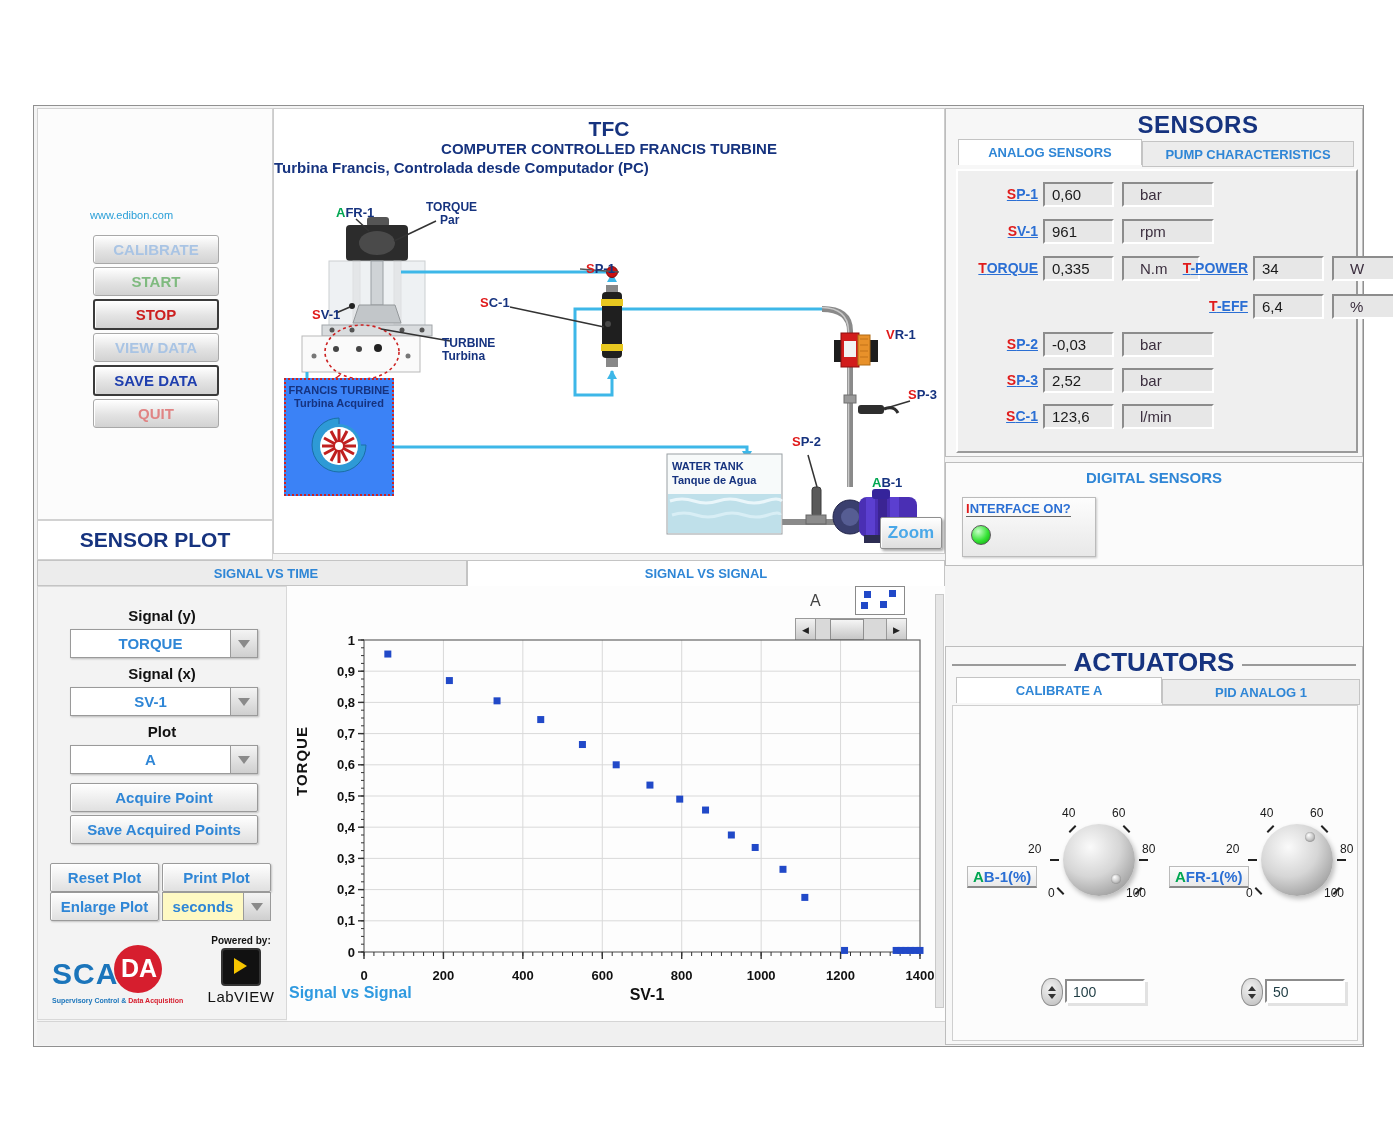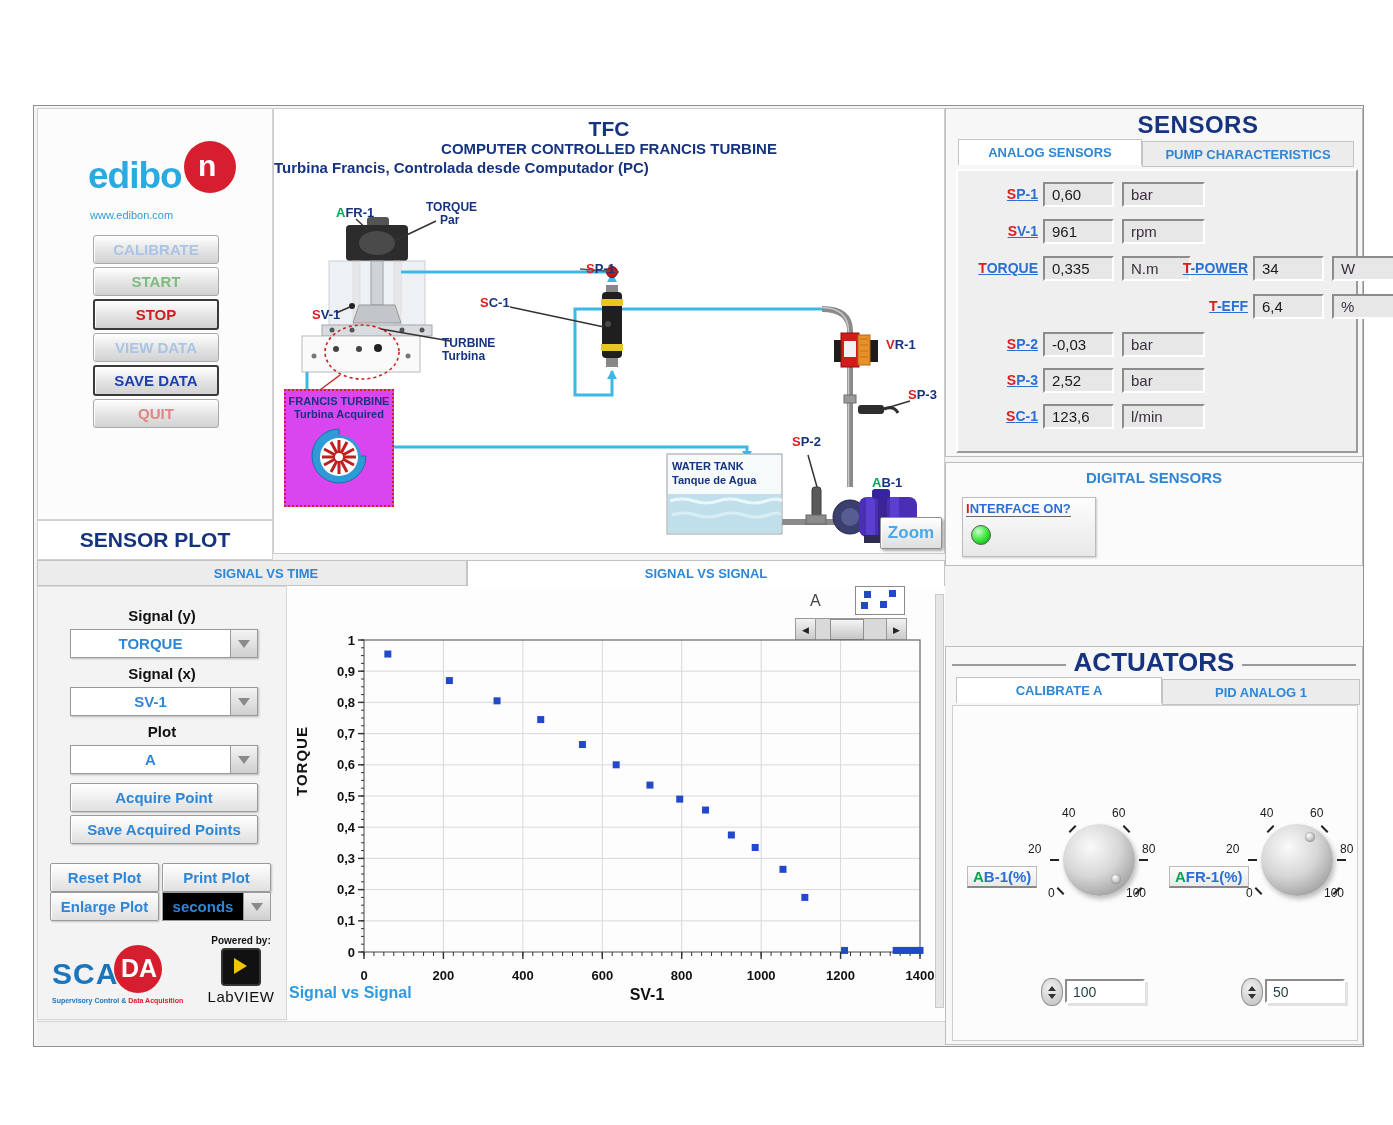--- a/index.html
+++ b/index.html
@@ -26,37 +26,37 @@
   .b-save{color:#1f3fae;border:2px solid #3a3a3a;}
   .b-quit{color:#e08484;}
 
   
   #diagram-panel{left:239px;top:2px;width:672px;height:446px;background:#ffffff;border:1px solid #cccccc;}
   .diag-title{position:absolute;left:0;top:8px;width:100%;text-align:center;font-size:21px;font-weight:bold;color:#16337f;}
   .diag-sub1{position:absolute;left:0;top:31px;width:100%;text-align:center;font-size:15px;font-weight:bold;color:#16337f;}
   .diag-sub2{position:absolute;left:0;top:50px;width:100%;text-align:left;font-size:15px;font-weight:bold;color:#16337f;}
   .dlab{position:absolute;font-size:13px;font-weight:bold;color:#16337f;display:inline-block;}
   .dlab2{position:absolute;font-size:12px;font-weight:bold;color:#16337f;text-align:left;line-height:13px;}
-  #francis-box{position:absolute;left:10px;top:280px;width:106px;height:114px;background:#d946ef;border:2px dotted #cc2222;text-align:center;}
+  #francis-box{position:absolute;left:10px;top:269px;width:106px;height:114px;background:#3b82f6;border:2px dotted #cc2222;text-align:center;}
   .fbox-t{font-size:11px;font-weight:bold;color:#16337f;line-height:13px;margin-top:4px;}
   #zoom-btn{position:absolute;left:606px;top:408px;width:60px;height:30px;background:linear-gradient(#ffffff,#dedede);border:1px solid #8f8f8f;border-radius:2px;box-shadow:2px 2px 3px rgba(0,0,0,.35),inset 1px 1px 0 #fff;
             display:flex;align-items:center;justify-content:center;font-size:17px;font-weight:bold;color:#4aa8e8;cursor:pointer;}
   .tank-text{position:absolute;left:398px;top:350px;font-size:11px;font-weight:bold;color:#16337f;line-height:14px;}
 
   
   #sensors-panel{left:911px;top:2px;width:418px;height:349px;background:#f7f7f7;border:1px solid #bdbdbd;}
   .big-title{position:absolute;left:0;top:2px;width:100%;text-align:center;font-size:24px;font-weight:bold;color:#16337f;letter-spacing:0.5px;margin-left:44px;}
   .tab{position:absolute;height:26px;display:flex;align-items:center;justify-content:center;font-size:13px;font-weight:bold;color:#2f86d6;box-sizing:border-box;cursor:pointer;}
   .tab-sel{background:#ffffff;border:1px solid #c4c4c4;border-bottom:none;}
   .tab-uns{background:#ececec;border:1px solid #c4c4c4;}
   #group-box{position:absolute;left:10px;top:60px;width:398px;height:280px;background:#efefef;border:2px solid;border-color:#ffffff #9a9a9a #9a9a9a #ffffff;}
   .srow{position:absolute;display:flex;align-items:center;height:26px;}
   .slabel{display:inline-block;width:80px;text-align:right;font-size:14px;font-weight:bold;color:#2b6fd4;text-decoration:underline;padding-right:3px;}
   .sval{display:inline-block;width:60px;background:#e7e7e7;border:2px solid;border-color:#8c8c8c #ffffff #ffffff #8c8c8c;font-size:15px;color:#1a1a1a;padding:2px 0 2px 7px;margin-left:2px;}
-  .sunit{display:inline-block;width:72px;background:#e7e7e7;border:2px solid;border-color:#8c8c8c #ffffff #ffffff #8c8c8c;font-size:15px;color:#3c2f3f;padding:2px 0 2px 7px;margin-left:8px;}
+  .sunit{display:inline-block;width:72px;background:#e7e7e7;border:2px solid;border-color:#8c8c8c #ffffff #ffffff #8c8c8c;font-size:15px;color:#3c2f3f;padding:2px 0 2px 16px;margin-left:8px;}
 
   
   #digital-panel{left:911px;top:356px;width:418px;height:104px;background:#fbfbfb;border:1px solid #bdbdbd;}
   .dig-title{position:absolute;left:0;top:6px;width:100%;text-align:center;font-size:15px;font-weight:bold;color:#2f86d6;}
   #interface-box{position:absolute;left:16px;top:34px;width:132px;height:58px;background:linear-gradient(#fdfdfd,#e8e8e8);border:1px solid #bbb;box-shadow:1px 1px 2px rgba(0,0,0,.2);}
   .iface-label{display:inline-block;margin:3px 0 0 3px;font-size:13px;font-weight:bold;color:#2b6fd4;border-bottom:1px solid #666;}
   .led{position:absolute;left:8px;top:27px;width:18px;height:18px;border-radius:50%;background:radial-gradient(circle at 35% 30%,#c8ffc8,#35e335 55%,#0a9a0a);border:1px solid #5a5a5a;}
 
   
   #plot-header{left:3px;top:414px;width:236px;height:40px;background:#ffffff;border:1px solid #d2d2d2;display:flex;align-items:center;justify-content:center;font-size:21px;font-weight:bold;color:#16337f;}
@@ -67,21 +67,21 @@
   #controls-panel{left:3px;top:480px;width:250px;height:434px;background:#f3f3f3;border:1px solid #d8d8d8;}
   .ctl-label{position:absolute;width:100%;text-align:center;font-size:15px;font-weight:bold;color:#111;}
   .dd{position:absolute;left:32px;width:186px;height:27px;background:#fff;border:1px solid #9a9a9a;box-shadow:1px 1px 2px rgba(0,0,0,.25);display:flex;align-items:center;cursor:pointer;}
   .dd-val{flex:1;text-align:center;font-size:15px;font-weight:bold;color:#2f86d6;}
   .dd-btn{width:26px;height:100%;background:linear-gradient(#f4f4f4,#cfcfcf);border-left:1px solid #9a9a9a;display:flex;align-items:center;justify-content:center;}
   .dd-tri{width:0;height:0;border-left:6px solid transparent;border-right:6px solid transparent;border-top:8px solid #8a8a8a;}
   .wide-btn{position:absolute;left:32px;width:186px;height:27px;background:linear-gradient(#ffffff,#e0e0e0);border:1px solid #9a9a9a;border-radius:2px;box-shadow:inset 1px 1px 0 #fff,1px 1px 2px rgba(0,0,0,.2);
             display:flex;align-items:center;justify-content:center;font-size:15px;font-weight:bold;color:#2f86d6;cursor:pointer;}
   .half-btn{position:absolute;width:107px;height:27px;background:linear-gradient(#ffffff,#e0e0e0);border:1px solid #9a9a9a;border-radius:2px;box-shadow:inset 1px 1px 0 #fff,1px 1px 2px rgba(0,0,0,.2);
             display:flex;align-items:center;justify-content:center;font-size:15px;font-weight:bold;color:#2f86d6;cursor:pointer;}
-  .dd-small{position:absolute;width:107px;height:27px;background:#000000;border:1px solid #9a9a9a;display:flex;align-items:center;cursor:pointer;}
+  .dd-small{position:absolute;width:107px;height:27px;background:#fef9c3;border:1px solid #9a9a9a;display:flex;align-items:center;cursor:pointer;}
   
   .scada{position:absolute;left:14px;top:358px;width:150px;height:70px;}
   .scada-sca{position:absolute;left:0;top:12px;font-size:30px;font-weight:bold;color:#1b75bb;letter-spacing:1px;}
   .scada-circle{position:absolute;left:62px;top:0px;width:48px;height:48px;border-radius:50%;background:#d61e2e;}
   .scada-da{position:absolute;left:7px;top:9px;font-size:25px;font-weight:bold;color:#fff;}
   .scada-tag{position:absolute;left:0;top:52px;width:160px;font-size:7px;font-weight:bold;color:#1b75bb;}
   .scada-tag .red-part{color:#d61e2e;}
   .lv-brand{position:absolute;left:168px;top:348px;width:70px;text-align:center;}
   .powered{font-size:10px;font-weight:bold;color:#111;}
   .lv-icon{width:36px;height:34px;margin:2px auto;background:#111;border-radius:4px;position:relative;border:2px solid #333;}
@@ -123,26 +123,20 @@
   .spin-tri-u{width:0;height:0;border-left:4px solid transparent;border-right:4px solid transparent;border-bottom:5px solid #333;margin-bottom:3px;}
   .spin-tri-d{width:0;height:0;border-left:4px solid transparent;border-right:4px solid transparent;border-top:5px solid #333;}
   .spin-field{position:absolute;width:80px;height:24px;background:#fff;border:2px solid;border-color:#8c8c8c #ffffff #ffffff #8c8c8c;font-size:14px;color:#1f3d44;padding:3px 0 0 6px;box-sizing:border-box;box-shadow:3px 3px 0 #e2e2e2;}
 </style>
 </head>
 <body>
 
 <div id="app">
 
   <div id="left-panel" class="panel">
-    <div class="edibon-logo">
-      <span class="edibon-text"><span>edib</span><span>o</span></span>
-      <span class="edibon-circle">
-        <span class="edibon-n">n</span>
-      </span>
-    </div>
     <div class="edibon-web">www.edibon.com</div>
     <div class="btn-col">
       <div class="lv-btn b-calibrate">CALIBRATE</div>
       <div class="lv-btn b-start">START</div>
       <div class="lv-btn b-stop">STOP</div>
       <div class="lv-btn b-view">VIEW DATA</div>
       <div class="lv-btn b-save">SAVE DATA</div>
       <div class="lv-btn b-quit">QUIT</div>
     </div>
   </div>
@@ -294,21 +288,21 @@
             <line x1="32" y1="34" x2="24" y2="19"></line>
         </g>
         <circle cx="32" cy="34" r="5" fill="#fff" stroke="#c01f1f" stroke-width="2"></circle>
       </svg>
     </div>
     <div class="tank-text">
       <span>WATER TANK</span><br><span>Tanque de Agua</span>
     </div>
     <div class="dlab fl-red" style="left:518px;top:325px;">SP-2</div>
     <div class="dlab fl-red" style="left:634px;top:278px;">SP-3</div>
-    <div class="dlab fl-red" style="left:612px;top:228px;text-align:right;">VR-1</div>
+    <div class="dlab fl-red" style="left:612px;top:218px;text-align:right;">VR-1</div>
     <div class="dlab fl-green" style="left:598px;top:366px;">AB-1</div>
     <div id="zoom-btn">Zoom</div>
   </div>
 
   <div id="sensors-panel" class="panel">
     <div class="big-title">SENSORS</div>
     <div class="tab tab-sel" style="left:12px;top:30px;width:184px;">ANALOG SENSORS</div>
     <div class="tab tab-uns" style="left:196px;top:32px;width:212px;">PUMP CHARACTERISTICS</div>
     <div id="group-box">
       <div class="srow" style="left:0;top:10px;">

